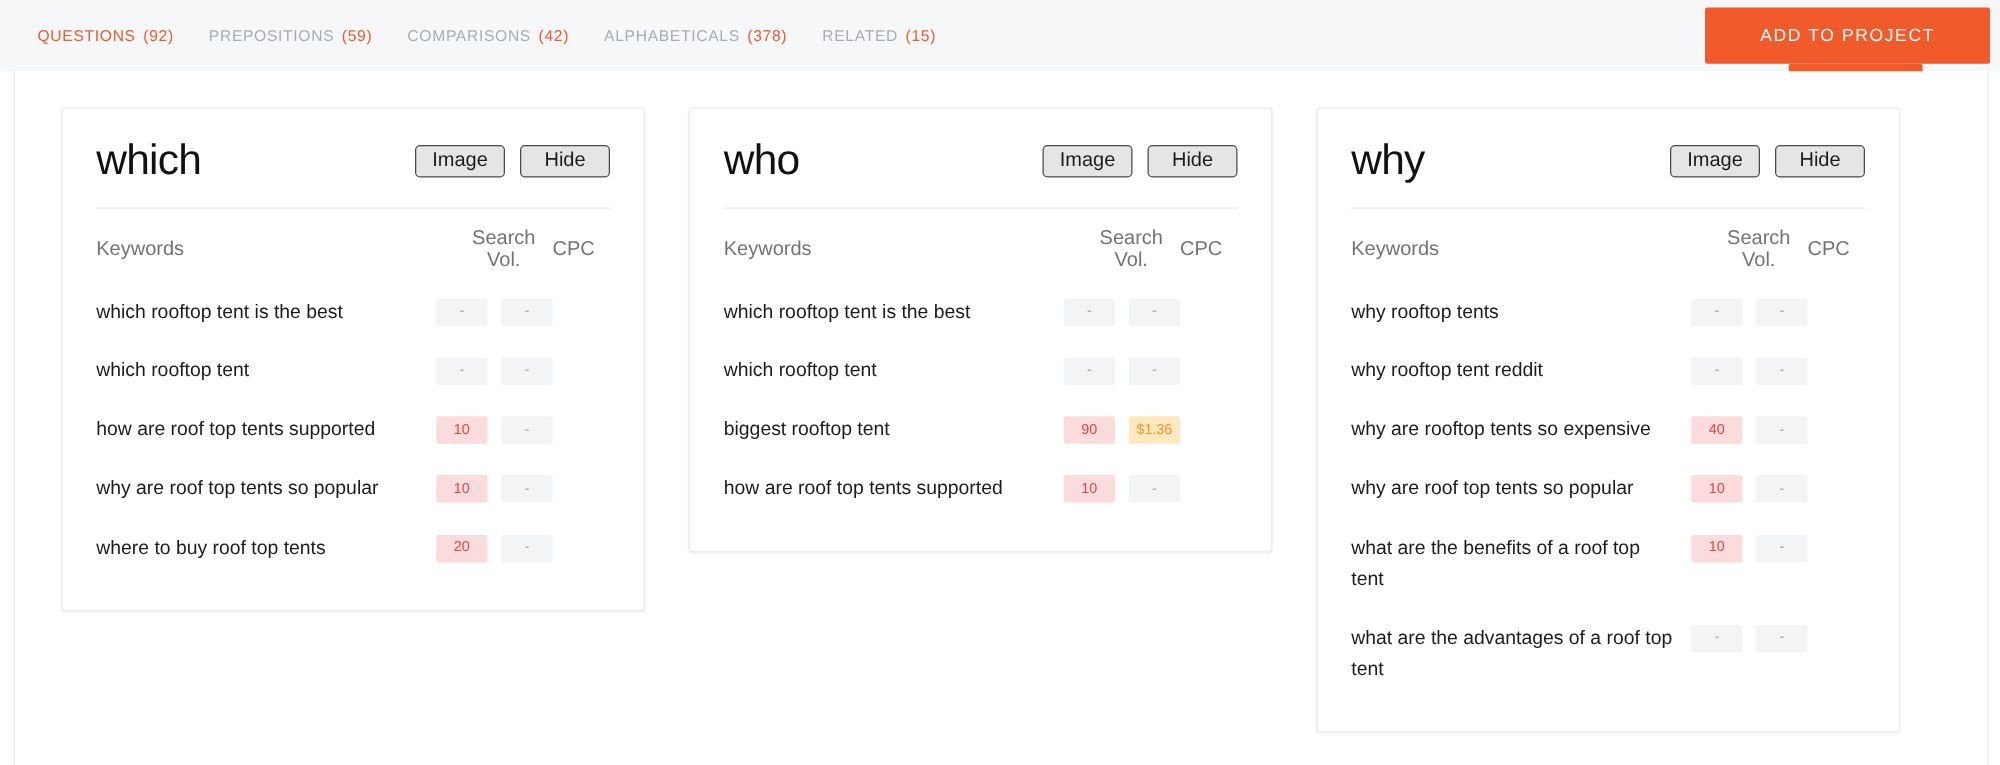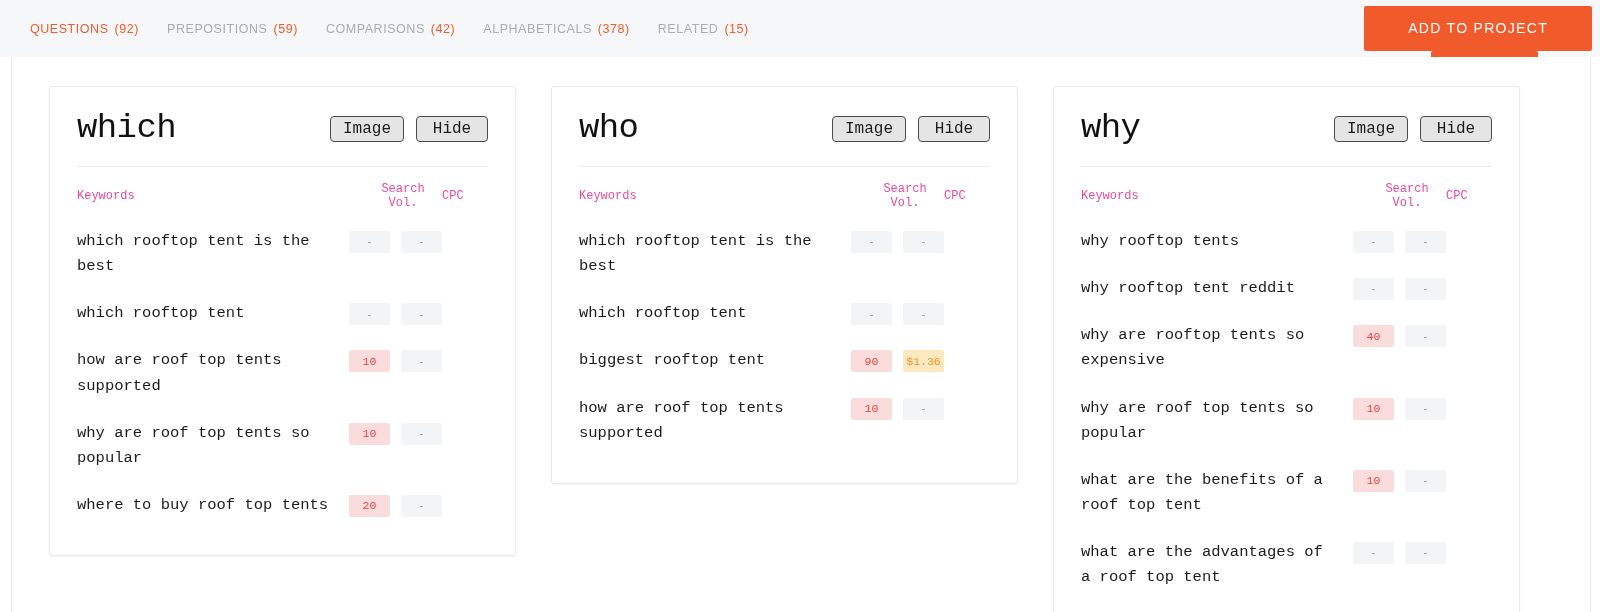--- a/index.html
+++ b/index.html
@@ -110,21 +110,20 @@
   }
 
   
   .content {
     position: relative;
     height: 555px;
     background: #ffffff;
     border-left: 1px solid #e6e8ea;
     margin-left: 11px;
     width: 1578px;
-    font-family: Liberation Mono, monospace;
   }
 
   .right-rule {
     position: absolute;
     top: 0;
     left: 1578px;
     width: 1px;
     height: 555px;
     background: #e6e8ea;
   }
@@ -181,22 +180,22 @@
     height: 1px;
     background: #e9eaec;
     margin: 0 0 0 0;
   }
 
   .table-head {
     display: flex;
     align-items: center;
     padding-top: 15px;
     padding-bottom: 8px;
-    font-size: 12px;
-    color: #ec4899;
+    font-size: 16px;
+    color: #737373;
   }
   .th-kw { flex: 1; }
   .th-sv { width: 56px; text-align: center; margin-right: 11px; }
   .th-cpc { width: 46px; text-align: left; }
 
   .kw-row {
     display: flex;
     align-items: flex-start;
     padding: 11px 0 11px 0;
   }

